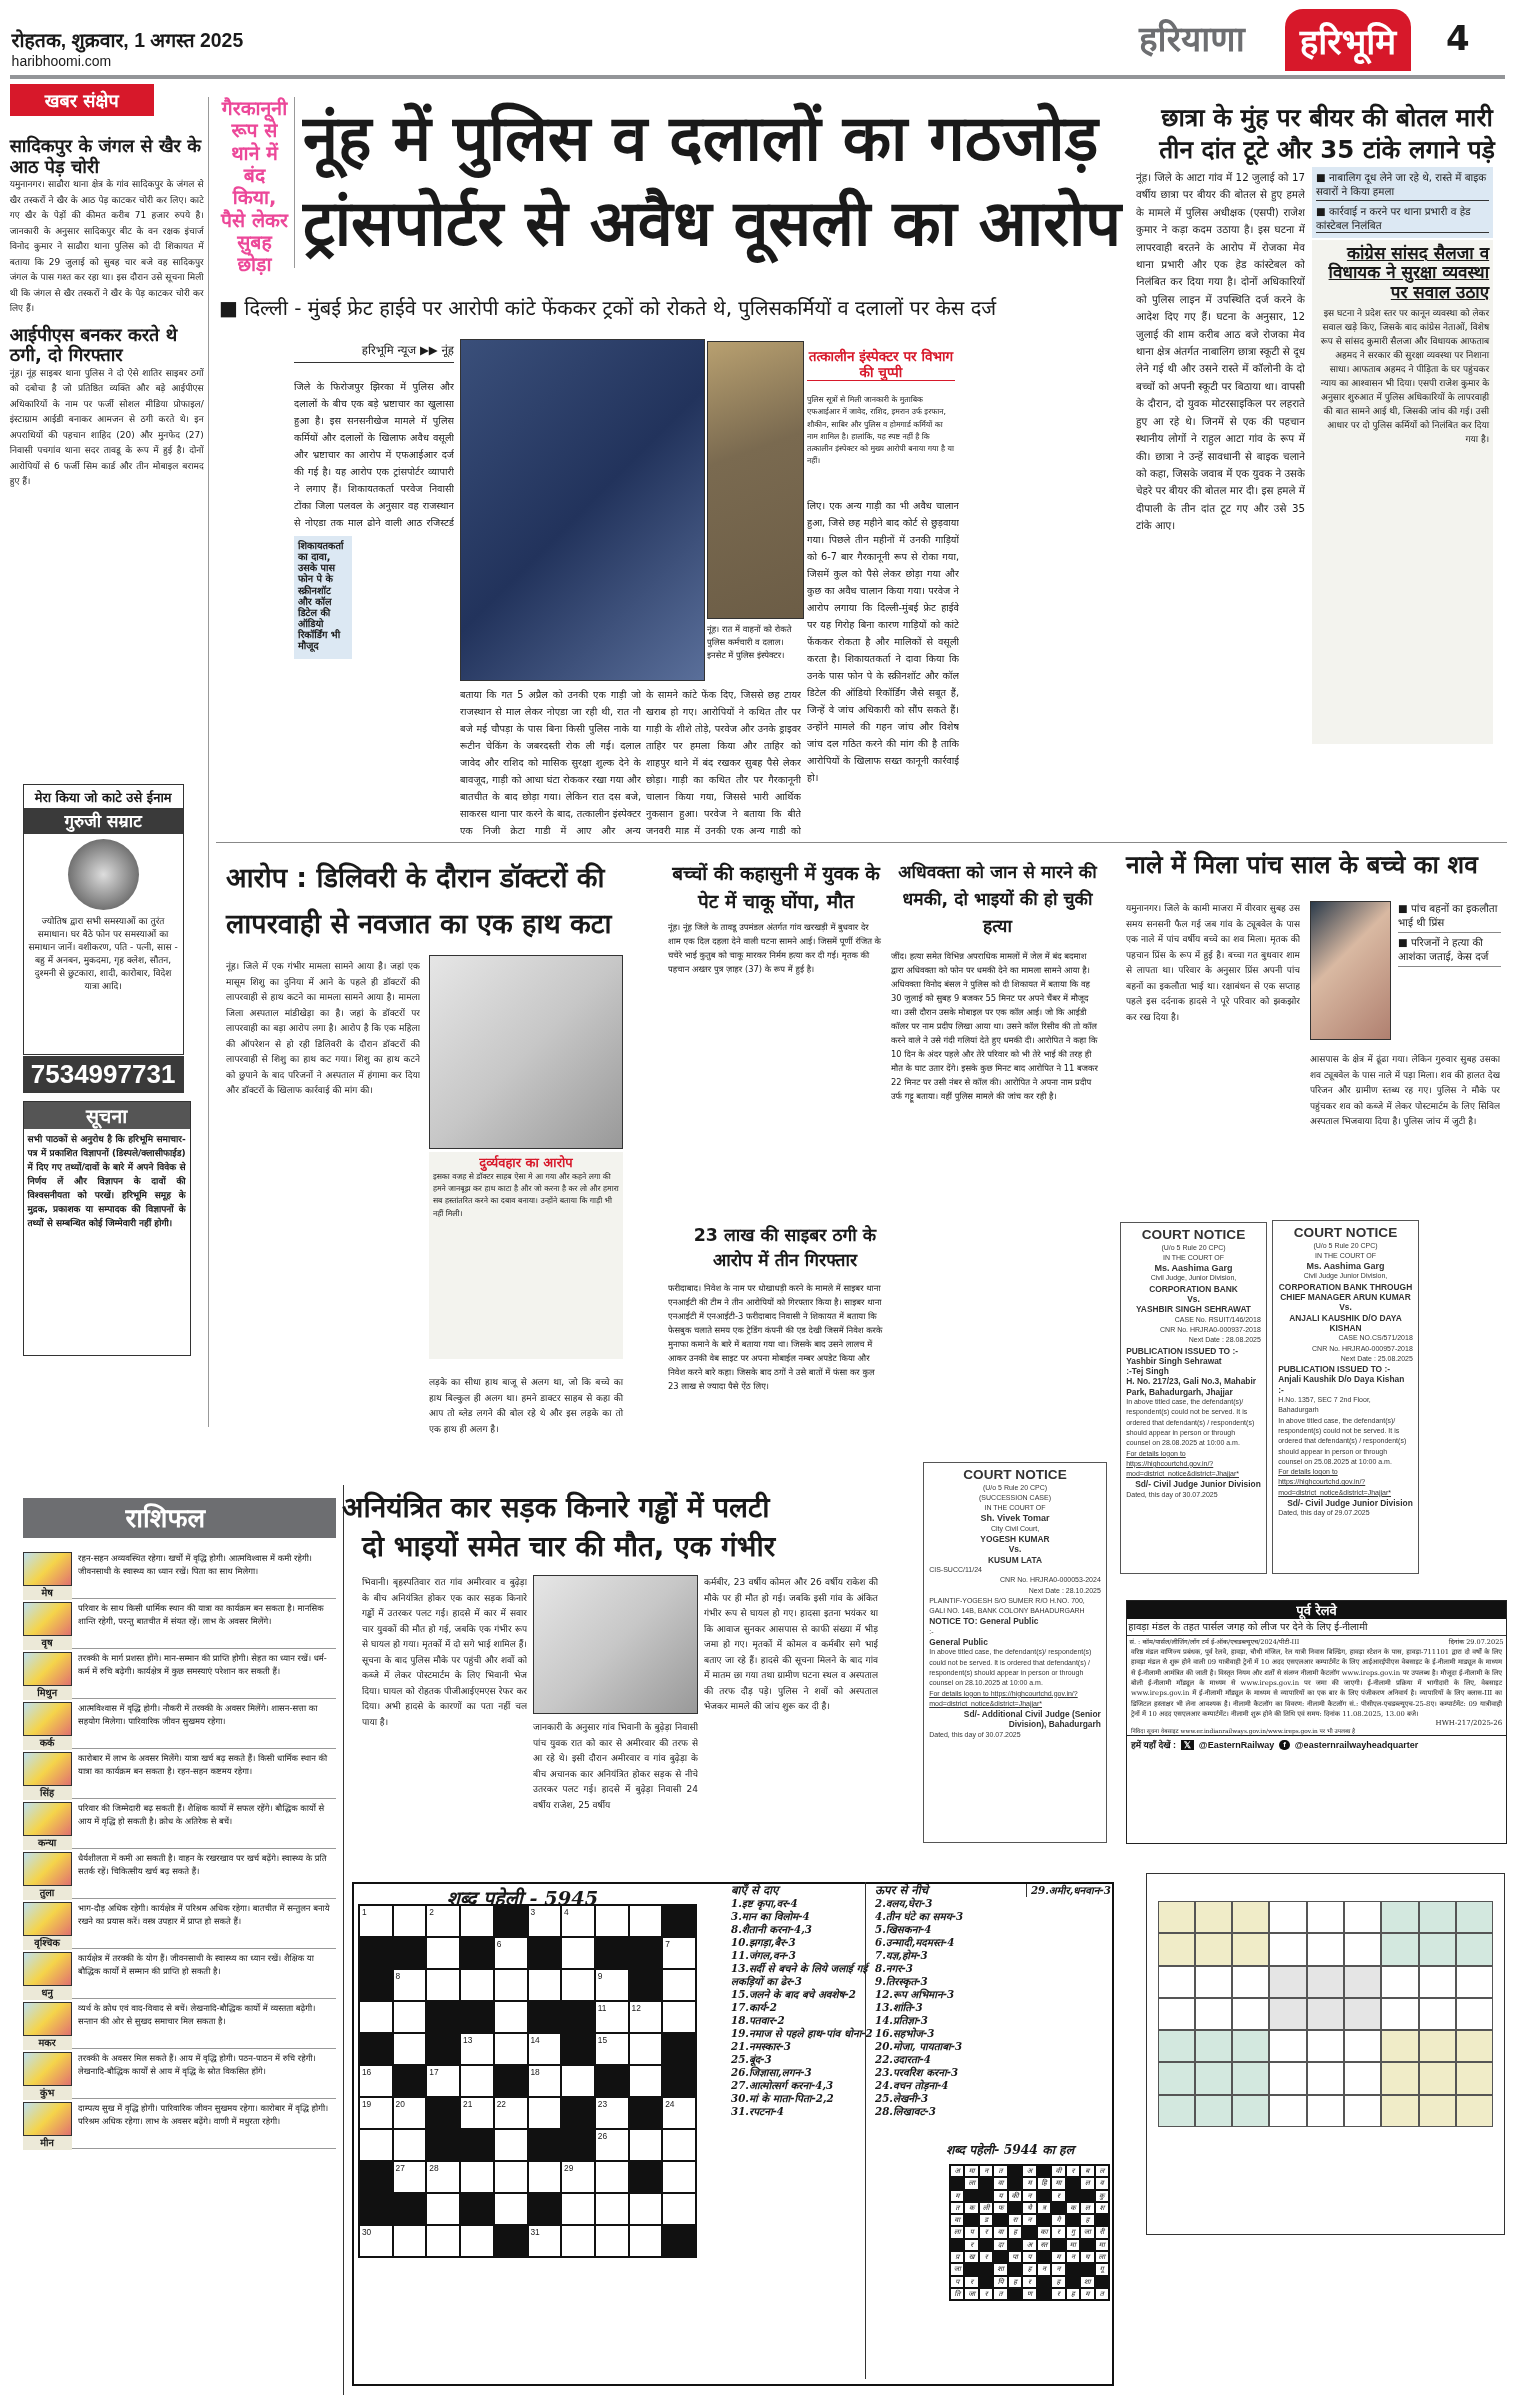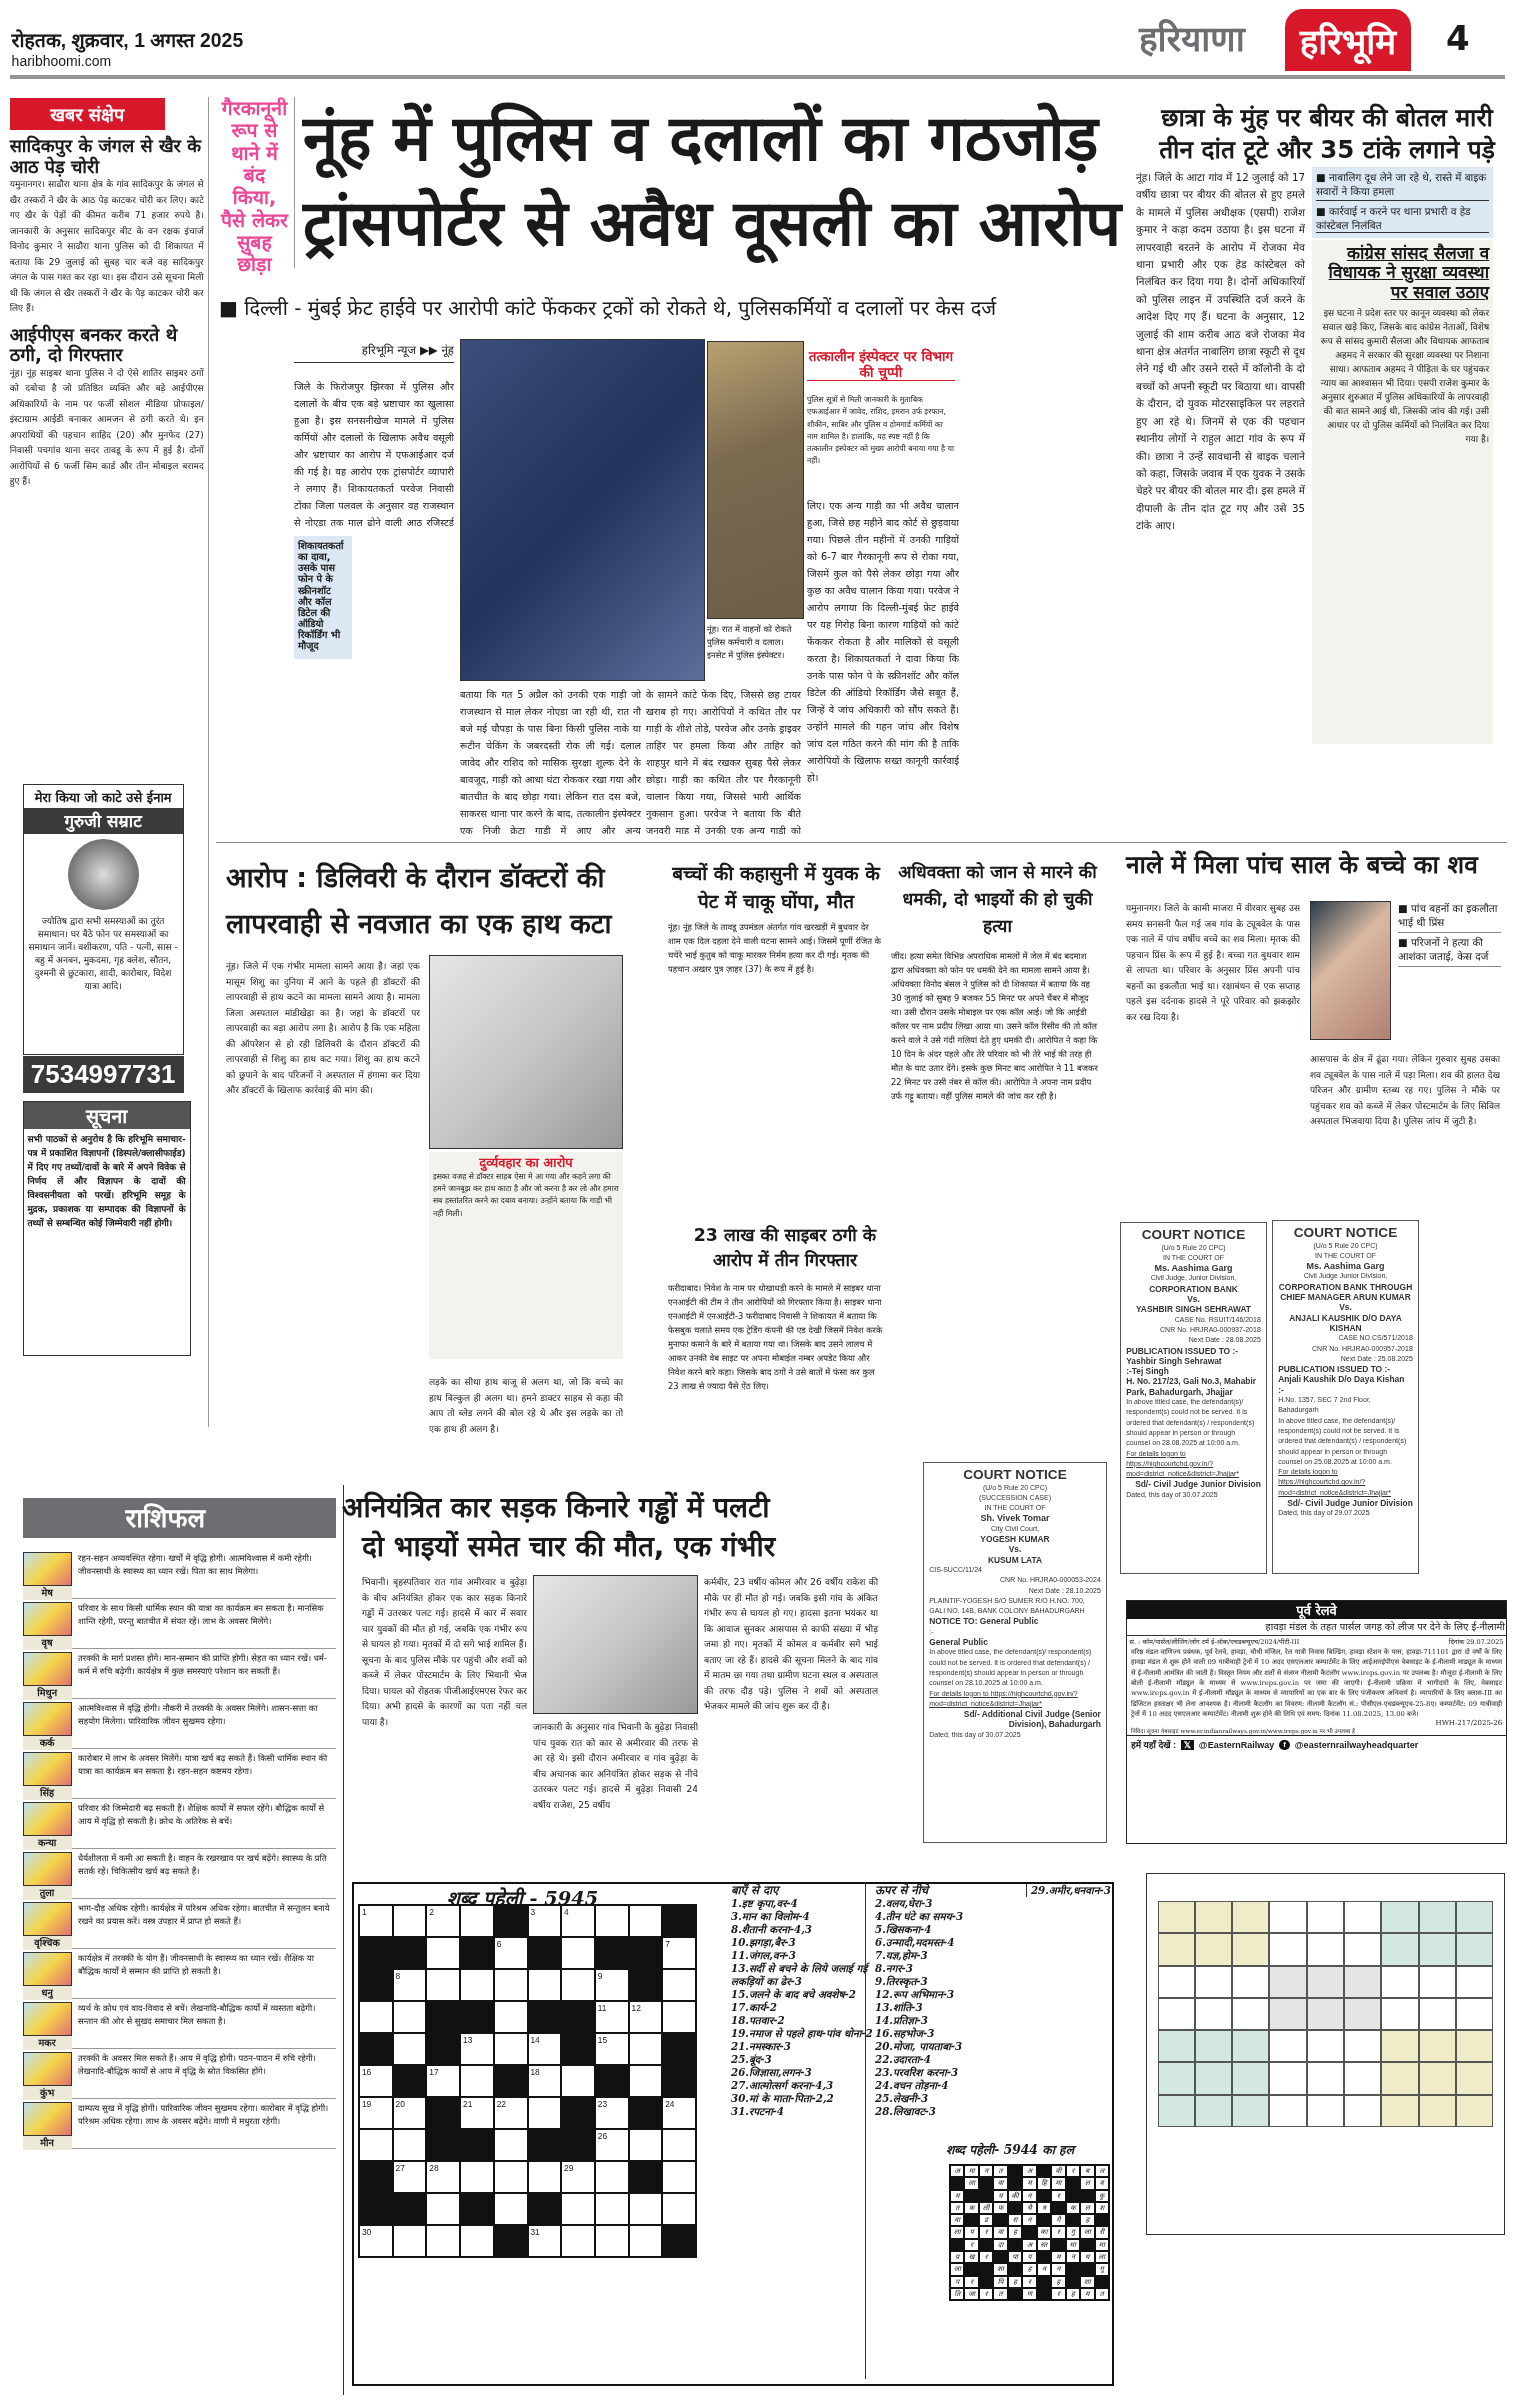--- a/index.html
+++ b/index.html
@@ -45,21 +45,21 @@
 </head>
 <body>
 
 <div class="abs hdr-date">रोहतक, शुक्रवार, 1 अगस्त 2025</div>
 <div class="abs hdr-site">haribhoomi.com</div>
 <div class="abs hdr-section">हरियाणा</div>
 <div class="abs hdr-brand">हरिभूमि</div>
 <div class="abs hdr-page">4</div>
 <div class="abs hdr-line"></div>
 
-<div class="abs red-tag" style="left:9.7px;top:98px;width:155px;height:32px;font-size:18px">खबर संक्षेप</div>
+<div class="abs red-tag" style="left:9.7px;top:84px;width:144px;height:32px;font-size:18px">खबर संक्षेप</div>
 <div class="abs" style="left:9.7px;top:136px;width:194px">
   <div class="hl" style="font-size:18px">सादिकपुर के जंगल से खैर के आठ पेड़ चोरी</div>
   <div class="col-text" style="font-size:9px;line-height:15.5px">यमुनानगर। साढौरा थाना क्षेत्र के गांव सादिकपुर के जंगल से खैर तस्करों ने खैर के आठ पेड़ काटकर चोरी कर लिए। काटे गए खैर के पेड़ों की कीमत करीब 71 हजार रुपये है। जानकारी के अनुसार सादिकपुर बीट के वन रक्षक इंचार्ज विनोद कुमार ने साढौरा थाना पुलिस को दी शिकायत में बताया कि 29 जुलाई को सुबह चार बजे वह सादिकपुर जंगल के पास गश्त कर रहा था। इस दौरान उसे सूचना मिली थी कि जंगल से खैर तस्करों ने खैर के पेड़ काटकर चोरी कर लिए हैं।</div>
   <div class="hl" style="font-size:18px;margin-top:7.7px">आईपीएस बनकर करते थे ठगी, दो गिरफ्तार</div>
   <div class="col-text" style="font-size:9px;line-height:15.5px">नूंह। नूंह साइबर थाना पुलिस ने दो ऐसे शातिर साइबर ठगों को दबोचा है जो प्रतिष्ठित व्यक्ति और बड़े आईपीएस अधिकारियों के नाम पर फर्जी सोशल मीडिया प्रोफाइल/इंस्टाग्राम आईडी बनाकर आमजन से ठगी करते थे। इन अपराधियों की पहचान शाहिद (20) और मुनफेद (27) निवासी पचगांव थाना सदर तावडू के रूप में हुई है। दोनों आरोपियों से 6 फर्जी सिम कार्ड और तीन मोबाइल बरामद हुए हैं।</div>
 </div>
 <div class="abs vline" style="left:208px;top:97px;height:1330px"></div>
 
 <div class="abs hl" style="left:219px;top:98px;width:71px;font-size:19.4px;color:#ec4899;text-align:center">गैरकानूनी रूप से थाने में बंद किया, पैसे लेकर सुबह छोड़ा</div>
 <div class="abs vline" style="left:294px;top:97px;height:171px"></div>
@@ -629,21 +629,21 @@
     <div>ण</div>
     <div class="b"></div>
     <div>र</div>
     <div>ह</div>
     <div>म</div>
     <div>त</div>
   </div>
 
 <div class="abs" style="left:1126px;top:1600px;width:381px;height:244px;border:1.3px solid #222;font-family:'DejaVu Serif',serif">
   <div style="background:#111;color:#fff;font-size:13px;font-weight:bold;text-align:center">पूर्व रेलवे</div>
-  <div style="font-size:9.7px;text-align:right;border-bottom:0.6px solid #333;padding:1.3px">हावड़ा मंडल के तहत पार्सल जगह को लीज पर देने के लिए ई-नीलामी</div>
+  <div style="font-size:9.7px;text-align:left;border-bottom:0.6px solid #333;padding:1.3px">हावड़ा मंडल के तहत पार्सल जगह को लीज पर देने के लिए ई-नीलामी</div>
   <div style="font-size:6.5px;display:flex;justify-content:space-between;padding:1.3px 2.6px">
     <span>सं. : कॉम/पार्सल/लीजिंग/लॉंग टर्म ई-ऑक/एचडब्ल्यूएच/2024/पीटी-III</span>
     <span>दिनांक 29.07.2025</span>
   </div>
   <div style="font-size:6.8px;line-height:10.3px;text-align:justify;padding:0 3.9px">वरिष्ठ मंडल वाणिज्य प्रबंधक, पूर्व रेलवे, हावड़ा, चौथी मंजिल, रेल यात्री निवास बिल्डिंग, हावड़ा स्टेशन के पास, हावड़ा-711101 द्वारा दो वर्षों के लिए हावड़ा मंडल से शुरू होने वाली 09 यात्रीवाही ट्रेनों में 10 अदद एसएलआर कम्पार्टमेंट के लिए आईआरईपीएस वेबसाइट के ई-नीलामी माड्यूल के माध्यम से ई-नीलामी आमंत्रित की जाती है। विस्तृत नियम और शर्तों से संलग्न नीलामी कैटलॉग www.ireps.gov.in पर उपलब्ध है। मौजूदा ई-नीलामी के लिए बोली ई-नीलामी मॉड्यूल के माध्यम से www.ireps.gov.in पर जमा की जाएगी। ई-नीलामी प्रक्रिया में भागीदारी के लिए, वेबसाइट www.ireps.gov.in में ई-नीलामी मॉड्यूल के माध्यम से व्यापारियों का एक बार के लिए पंजीकरण अनिवार्य है। व्यापारियों के लिए क्लास-III का डिजिटल हस्ताक्षर भी लेना आवश्यक है। नीलामी कैटलॉग का विवरण: नीलामी कैटलॉग सं.: पीसीएल-एचडब्ल्यूएच-25-8ए। कम्पार्टमेंट: 09 यात्रीवाही ट्रेनों में 10 अदद एसएलआर कम्पार्टमेंट। नीलामी शुरू होने की तिथि एवं समय: दिनांक 11.08.2025, 13.00 बजे।</div>
   <div style="font-size:7px;text-align:right;padding:0 3.9px">HWH-217/2025-26</div>
   <div style="font-size:5.8px;padding:0 3.9px;border-bottom:1.3px solid #222">निविदा सूचना वेबसाइट www.er.indianrailways.gov.in/www.ireps.gov.in पर भी उपलब्ध है</div>
   <div style="font-size:9px;font-weight:bold;font-family:'Liberation Sans',sans-serif;padding:1.9px 3.9px;display:flex;gap:5.2px;align-items:center">
     <span>हमें यहाँ देखें :</span>
     <span style="background:#111;color:#fff;padding:0 2.6px">𝕏</span>

